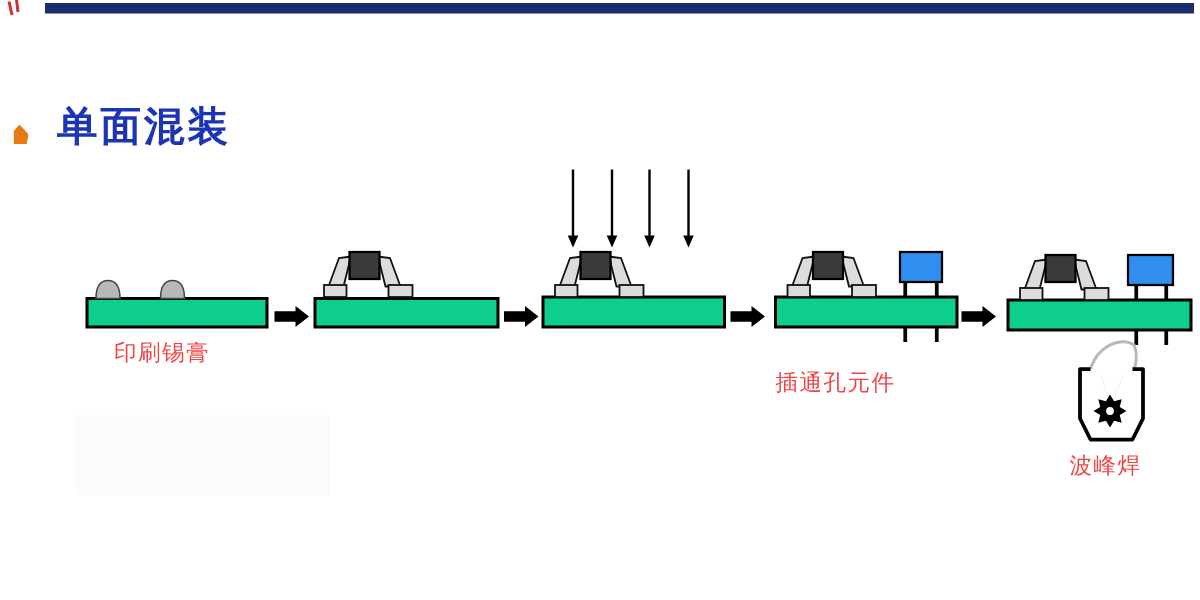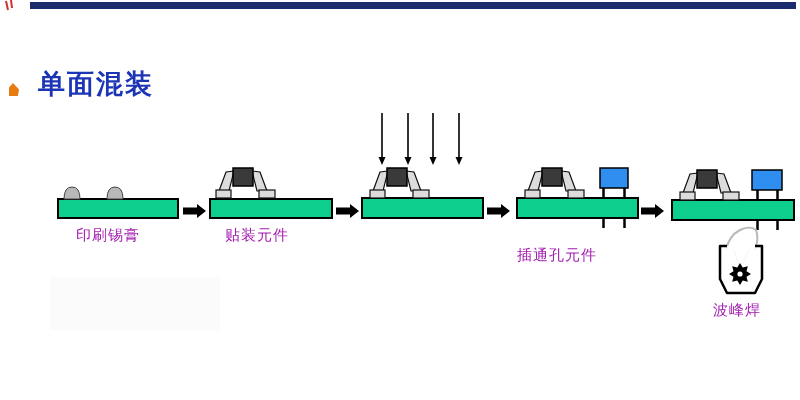--- a/index.html
+++ b/index.html
@@ -14,21 +14,21 @@
   #title-bullet{position:absolute;left:9px;top:83px;width:10px;height:13px;background:var(--bullet_orange,#e87a12);
     clip-path:polygon(0% 100%,0% 35%,40% 0%,100% 50%,88% 100%);}
   #page-title{position:absolute;left:38px;top:66px;font-size:27px;font-weight:bold;letter-spacing:2px;
     color:var(--title_blue,#1c35b5);font-family:"Liberation Sans","DejaVu Sans",sans-serif;}
   
   #ghost-box{position:absolute;left:50px;top:277px;width:170px;height:53px;background:#fbfbfb;}
   
   #diagram{position:absolute;left:0;top:0;}
   
   .stage-label{position:absolute;width:160px;text-align:center;font-size:15px;letter-spacing:1px;
-    color:#a21caf;font-family:"Liberation Serif","DejaVu Serif",serif;}
+    color:#ef4444;font-family:"Liberation Serif","DejaVu Serif",serif;}
   #label-stage1{left:28px;top:226px;}
   #label-stage2{left:177px;top:226px;}
   #label-stage3{left:343px;top:222px;}
   #label-stage4{left:477px;top:246px;}
   #label-stage5{left:657px;top:301px;}
 </style>
 </head>
 <body>
 
 <div id="slide">
@@ -114,17 +114,16 @@
         <path d="M727,246 L720,246 L720,279 L727,293 L755,293 L762,279 L762,246 L755,246" fill="#ffffff" fill-opacity="0.85" stroke="#000" stroke-width="2.5" stroke-linejoin="round"></path>
         <g>
           <polygon fill="#000" points="740,263 742.7,267.5 747.8,266.2 746.5,271.3 751,274 746.5,276.7 747.8,281.8 742.7,280.5 740,285 737.3,280.5 732.2,281.8 733.5,276.7 729,274 733.5,271.3 732.2,266.2 737.3,267.5"></polygon>
           <circle cx="740" cy="274" r="2.6" fill="#fff"></circle>
         </g>
       </g>
     </g>
   </svg>
 
   <div id="label-stage1" class="stage-label">印刷锡膏</div>
-  <div id="label-stage2" class="stage-label">贴装元件</div>
   <div id="label-stage4" class="stage-label">插通孔元件</div>
   <div id="label-stage5" class="stage-label">波峰焊</div>
 
 </div>
 
 </body></html>

